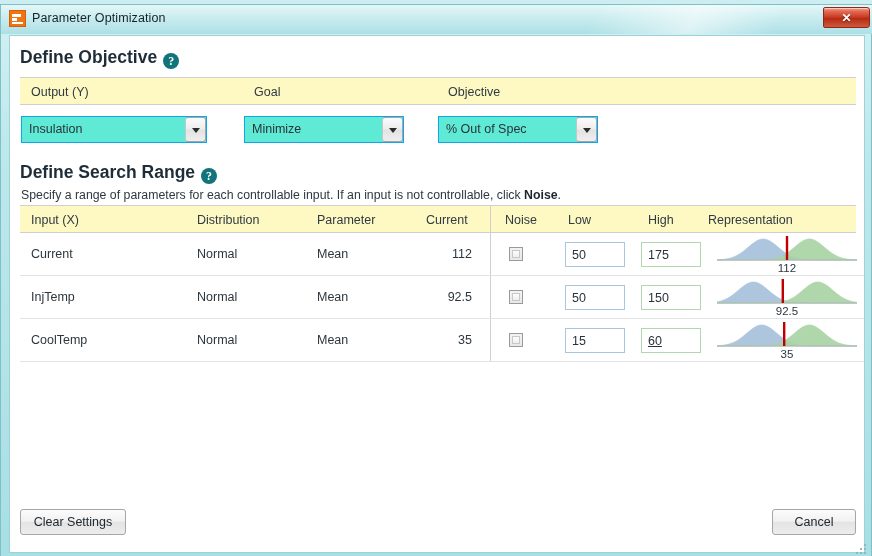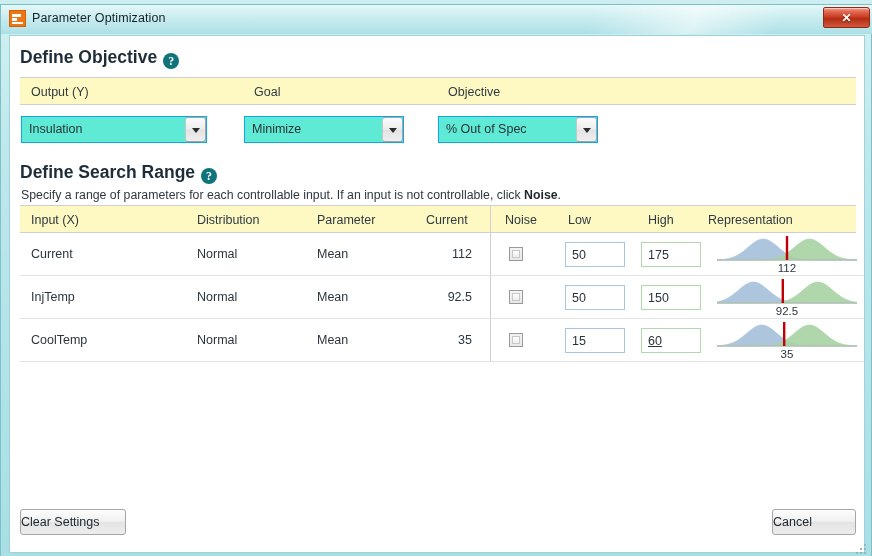--- a/index.html
+++ b/index.html
@@ -251,21 +251,21 @@
   
   .btn {
     position: absolute;
     height: 26px;
     background: linear-gradient(to bottom, #fcfcfc 0%, #f1f1f1 47%, #e3e3e3 50%, #ededed 100%);
     border: 1px solid #a6a6a6;
     border-radius: 3px;
     box-sizing: border-box;
     font-size: 12.5px;
     color: #20282f;
-    display: flex; align-items: center; 
+    display: flex; align-items: center; justify-content: center;
     cursor: pointer;
     font-family: "Liberation Sans", sans-serif;
   }
   .btn.default {
     border-color: #6aa7d8;
     box-shadow: 0 0 0 1px #8fc2e8, inset 0 0 0 1px #ffffff;
   }
 
   .grip {
     position: absolute;

